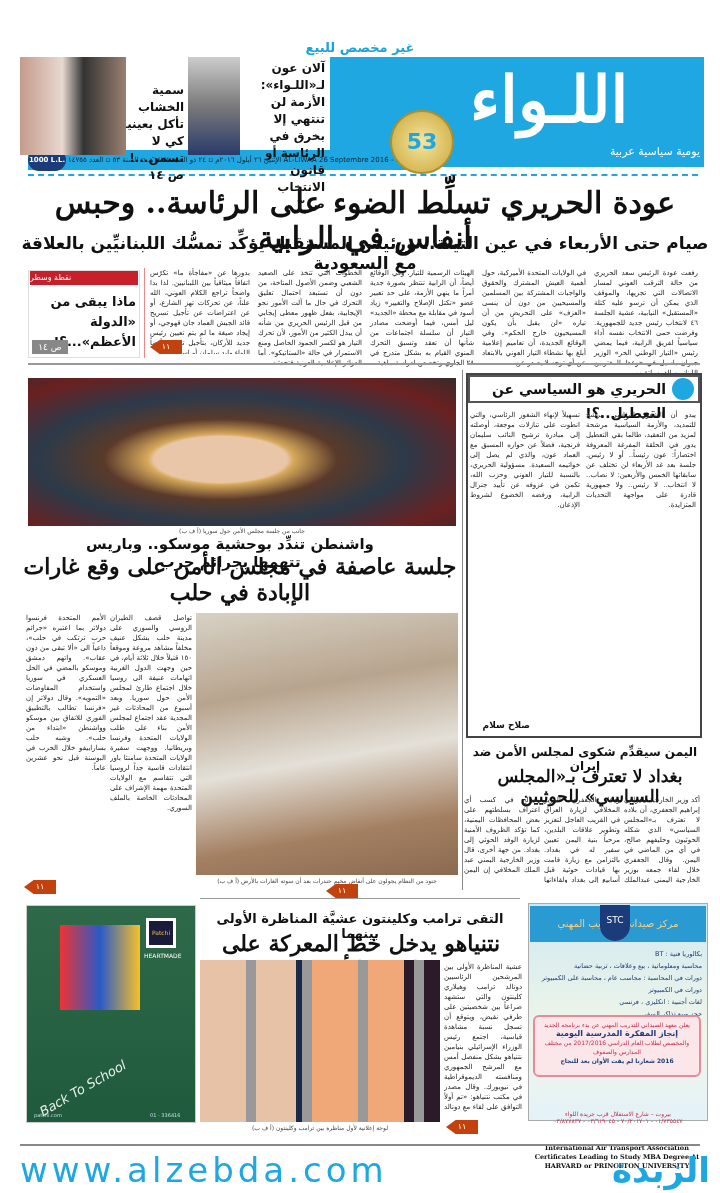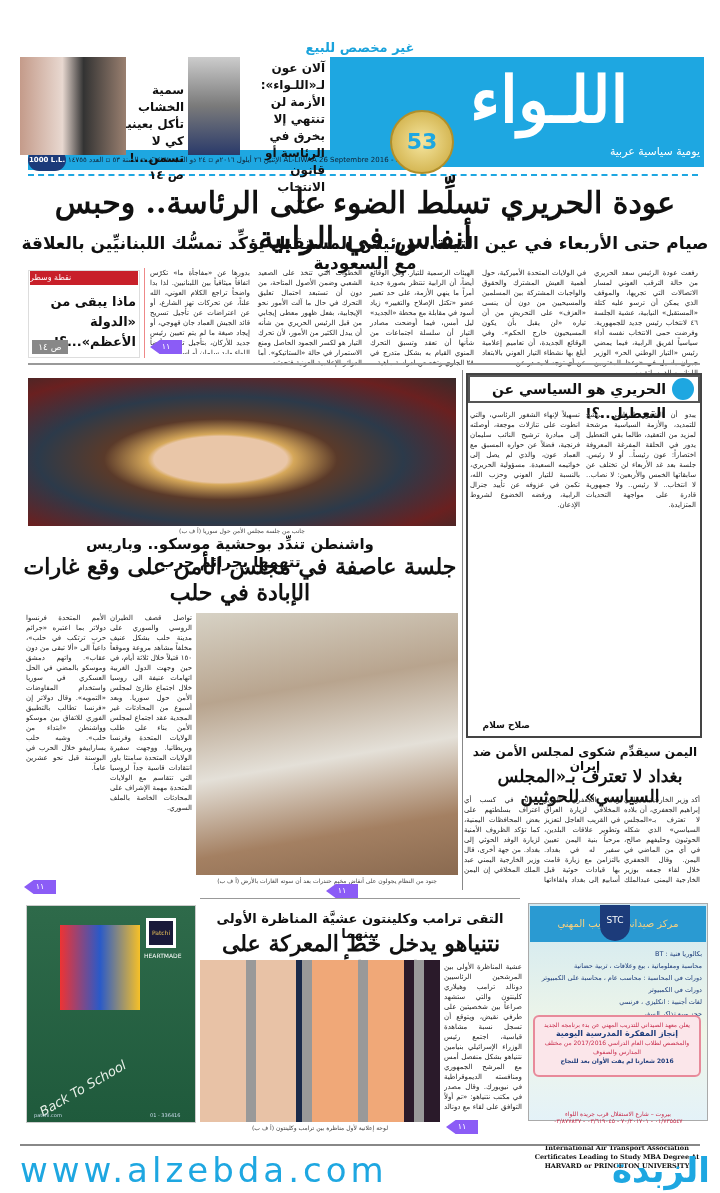--- a/index.html
+++ b/index.html
@@ -18,21 +18,21 @@
 .photo-man{top:57px;left:188px;width:52px;height:98px;background:linear-gradient(#ccc,#7a7a7a 50%,#2a3a6a)}
 .teaser2{top:82px;left:112px;width:72px;font-size:12px;font-weight:bold;line-height:17px}
 .photo-women{top:57px;left:20px;width:106px;height:98px;background:linear-gradient(90deg,#c49b8a,#e8d8d0 40%,#333 60%,#9a8070)}
 .headline{top:185px;left:20px;width:690px;font-size:30px;font-weight:bold;text-align:center;font-family:"DejaVu Serif",serif;letter-spacing:-1px}
 .subhead{top:233px;left:20px;width:690px;font-size:17px;font-weight:bold;text-align:center}
 .col{font-size:7px;line-height:10px;color:#222;text-align:justify}
 .box-left{top:270px;left:28px;width:112px;height:88px;border:1px solid #ddd}
 .box-left-bar{top:271px;left:30px;width:108px;height:14px;background:#c8202a;color:#fff;font-size:8px;line-height:14px}
 .box-left-title{top:292px;left:32px;width:104px;font-size:13px;font-weight:bold;line-height:20px}
 .box-left-page{top:340px;left:32px;width:36px;height:14px;background:#888;color:#fff;font-size:9px;text-align:center;line-height:14px}
-.arrow-tag{width:32px;height:14px;background:#8b5cf6;color:#fff;font-size:8px;text-align:center;line-height:14px;clip-path:polygon(30% 0,100% 0,100% 100%,30% 100%,0 50%)}
+.arrow-tag{width:32px;height:14px;background:#c2410c;color:#fff;font-size:8px;text-align:center;line-height:14px;clip-path:polygon(30% 0,100% 0,100% 100%,30% 100%,0 50%)}
 .hr{height:2px;background:#999}
 .un-photo{top:378px;left:28px;width:428px;height:148px;background:radial-gradient(ellipse at 45% 55%,#e9c6a8 0 20%,#d6a85a 22%,#5a3a2a 35%,#2c3a4a 55%,#6a2020 80%,#3a2a2a)}
 .caption{font-size:6px;color:#444;text-align:center}
 .rel-head{top:535px;left:60px;width:340px;font-size:15px;font-weight:bold;text-align:center}
 .aleppo-head{top:553px;left:20px;width:440px;font-size:22px;font-weight:bold;text-align:center;font-family:"DejaVu Serif",serif;letter-spacing:-1px}
 .aleppo-photo{top:613px;left:196px;width:262px;height:262px;background:linear-gradient(170deg,#d7d2c5,#b8a48e 30%,#e4e0d8 55%,#a48062 80%,#8a6a50)}
 .frame{border:2px solid #444}
 .hariri-title{top:375px;left:468px;width:232px;height:28px;border:2px solid #555;font-size:14px;font-weight:bold;line-height:24px;padding-right:32px}
 .hariri-icon{top:378px;left:672px;width:22px;height:22px;border-radius:50%;background:#1ea7e1}
 .yemen-sub{top:745px;left:470px;width:230px;font-size:12px;font-weight:bold;text-align:center}

